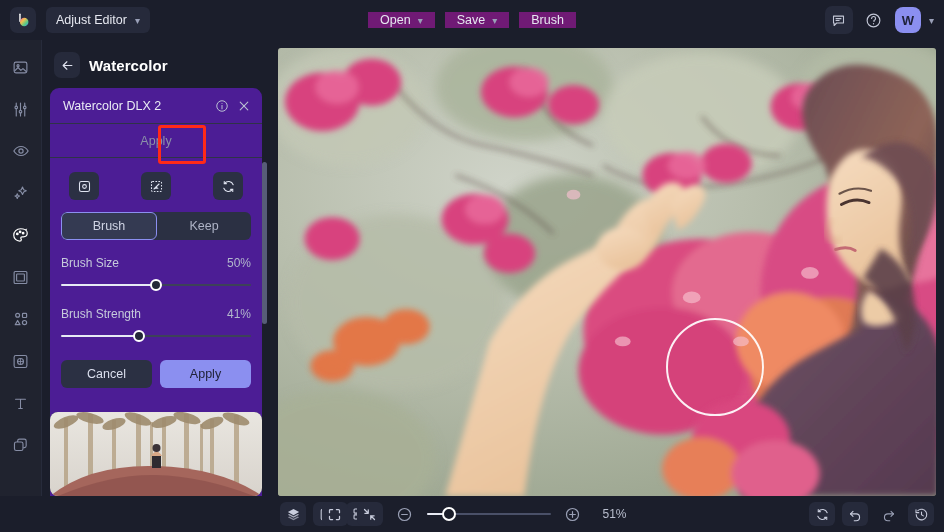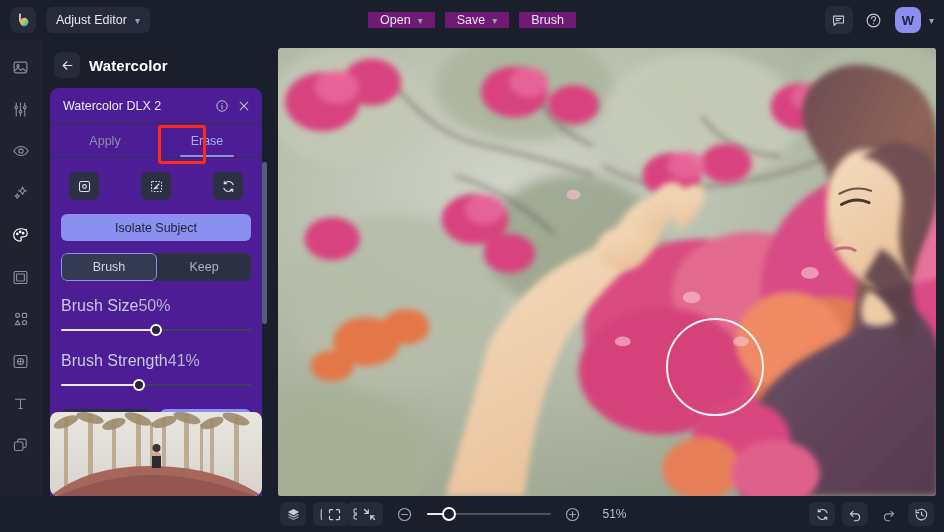--- a/index.html
+++ b/index.html
@@ -193,22 +193,22 @@
     font-size: 12.5px; color: #aeb3c6; cursor: pointer;
     border-radius: 6px;
   }
   .seg-item.active {
     background: #343a52; color: #cfd3e4;
     border: 1px solid #8b8ff0;
   }
 
   .slider-group { margin-top: 16px; }
   .slider-label {
-    display: flex; 
-    font-size: 16px; color: #c6cadb;
+    display: flex; justify-content: space-between;
+    font-size: 12px; color: #c6cadb;
     margin-bottom: 9px;
   }
   .slider-label .val { color: #b2b7cc; }
   .track {
     position: relative; height: 12px;
   }
   .track .rail-line {
     position: absolute; top: 5px; left: 0; right: 0; height: 2px;
     background: #3d4258; border-radius: 2px;
   }
@@ -511,21 +511,20 @@
             <span>
               <svg width="14" height="14" viewBox="0 0 24 24" fill="none" stroke="currentColor" stroke-width="1.9" stroke-linecap="round">
                 <path d="M5.5 5.5l13 13M18.5 5.5l-13 13"></path>
               </svg>
             </span>
           </div>
         </div>
 
         <div class="tabs">
           <div class="tab">Apply</div>
-          <div class="tab active">Erase</div>
           <div class="tab-hl"></div>
         </div>
 
         <div class="card-body">
           <div class="tool-row">
             <div class="tool-btn">
               <span>
                 <svg width="15" height="15" viewBox="0 0 24 24" fill="none" stroke="currentColor" stroke-width="1.7">
                   <rect x="4" y="4" width="16" height="16" rx="3"></rect>
                   <circle cx="12" cy="12" r="3"></circle>
@@ -545,21 +544,20 @@
               <span>
                 <svg width="15" height="15" viewBox="0 0 24 24" fill="none" stroke="currentColor" stroke-width="1.7" stroke-linecap="round">
                   <path d="M19.5 9.2A8 8 0 0 0 5.6 7.3"></path>
                     <path d="M4.5 14.8a8 8 0 0 0 13.9 1.9"></path>
                   <path d="M5.2 4v3.4h3.4M18.8 20v-3.4h-3.4"></path>
                 </svg>
               </span>
             </div>
           </div>
 
-          <button class="primary-btn">Isolate Subject</button>
 
           <div class="seg">
             <div class="seg-item active">Brush</div>
             <div class="seg-item">Keep</div>
           </div>
 
           <div class="slider-group">
             <div class="slider-label">
               <span>Brush Size</span>
               <span class="val">50%</span>

